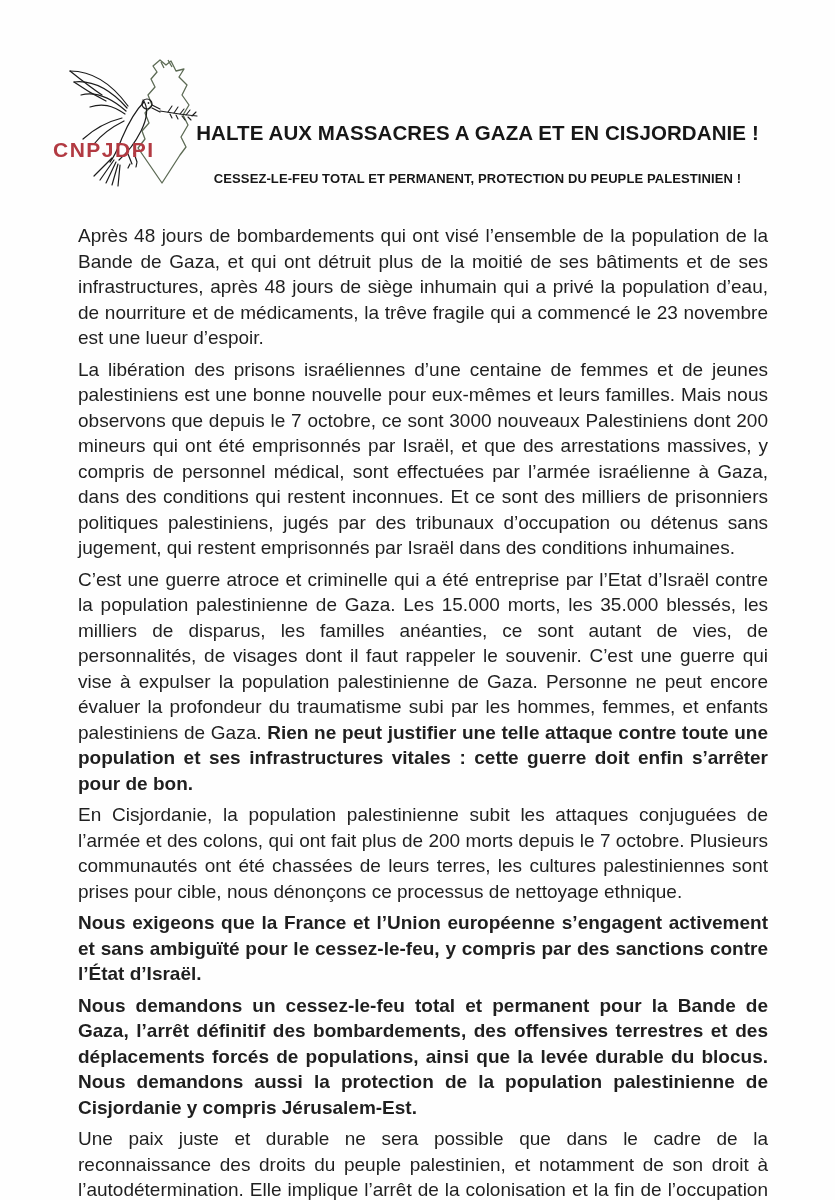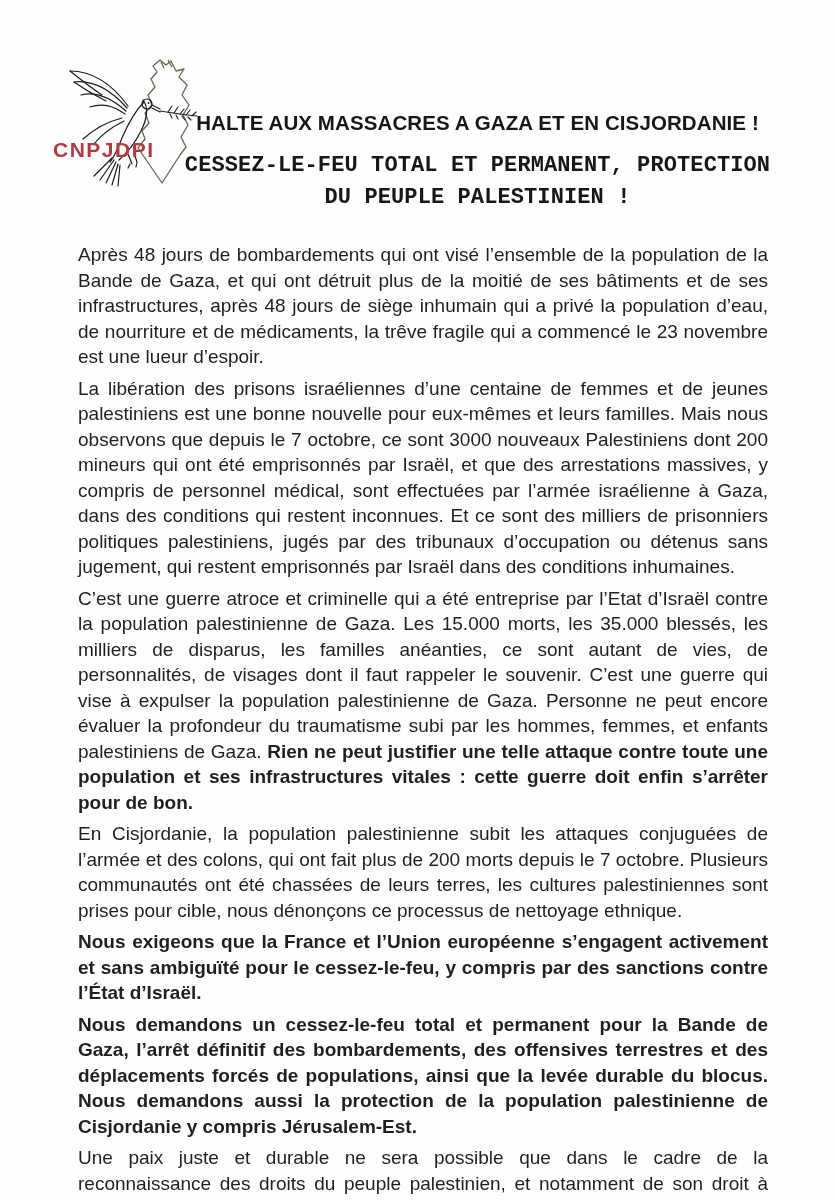--- a/index.html
+++ b/index.html
@@ -19,34 +19,33 @@
     top: 58px;
     width: 172px;
     height: 144px;
   }
   .titles {
     padding: 102px 45px 0 165px;
     text-align: center;
     color: #171717;
   }
   .title {
-    margin: 8px;
+    margin: 18px;
     font-size: 20.5px;
     line-height: 25px;
     font-weight: 700;
     letter-spacing: 0.1px;
     text-align: center;
   }
   .subtitle {
     margin: 15px 0 0 0;
-    font-size: 22px;
+    font-size: 13px;
     line-height: 32px;
     font-weight: 700;
     letter-spacing: 0.1px;
-    font-family: Liberation Mono, monospace;
   }
   .content {
     margin: 28px 67px 0 78px;
     text-align: justify;
     font-size: 19px;
     line-height: 25.5px;
   }
   .content p { margin: 0 0 6px 0; }
   .content p.bold { font-weight: 700; }
   .content strong { font-weight: 700; }

